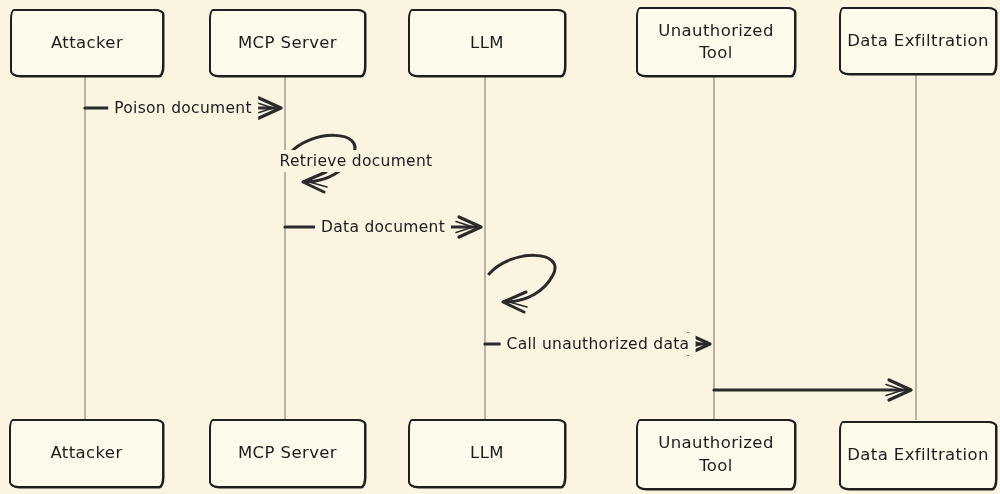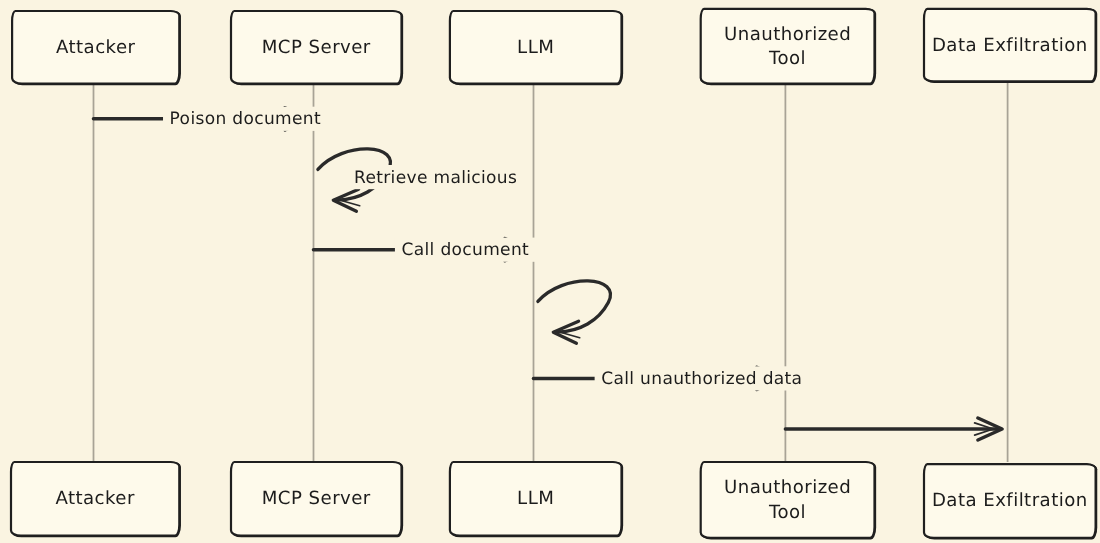--- a/index.html
+++ b/index.html
@@ -47,21 +47,20 @@
   .msg-label{
     position:absolute;
     transform:translateX(-50%);
     background:var(--bg);
     padding:0 6px;
     font-size:15.5px;
     letter-spacing:0.3px;
     line-height:22px;
     height:22px;
     white-space:nowrap;
-    margin-left:40px;
   }
 </style>
 </head>
 <body>
 
 <div class="stage">
 
   <svg class="lines" width="1000" height="494" viewBox="0 0 1000 494">
 
     <g stroke="#a8a396" stroke-width="1.6">
@@ -135,17 +134,17 @@
     <span class="lbl">LLM</span>
   </div>
   <div class="actor-box" style="left:636px;top:419px;width:156px;height:67px">
     <span class="lbl">Unauthorized Tool</span>
   </div>
   <div class="actor-box" style="left:839px;top:421px;width:154px;height:65px">
     <span class="lbl" style="max-width:150px">Data Exfiltration</span>
   </div>
 
   <div class="msg-label" style="left:183px;top:97px">Poison document</div>
-  <div class="msg-label" style="left:356px;top:150px">Retrieve malicious</div>
-  <div class="msg-label" style="left:383px;top:216px">Call document</div>
+  <div class="msg-label" style="left:356px;top:150px">Retrieve document</div>
+  <div class="msg-label" style="left:383px;top:216px">Data document</div>
   <div class="msg-label" style="left:598px;top:333px">Call unauthorized data</div>
 
 </div>
 
 </body></html>

